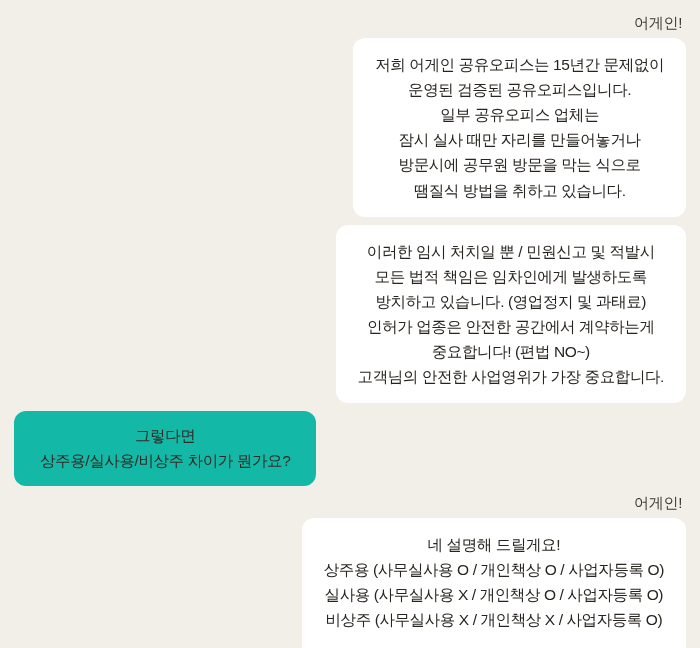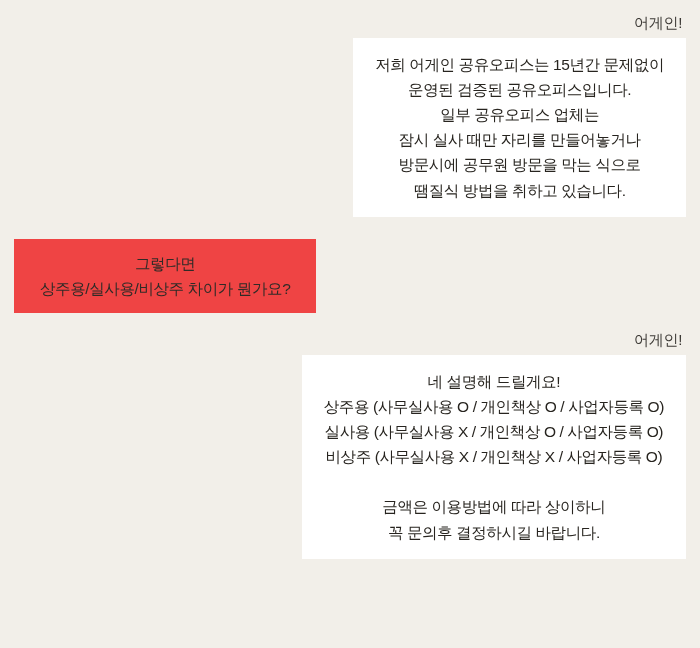--- a/index.html
+++ b/index.html
@@ -39,36 +39,36 @@
     font-size: 15px;
     color: #3d3a36;
     letter-spacing: -0.3px;
     line-height: 1.2;
     padding: 0 4px;
   }
   .sender-row {
     margin-bottom: 6px;
   }
   .bubble {
-    border-radius: 0;
+    border-radius: 12px;
     padding: 14px 22px;
     font-size: 15.5px;
     line-height: 1.62;
     letter-spacing: -0.4px;
     max-width: 560px;
     box-sizing: border-box;
     white-space: pre-wrap;
   }
   .bubble.agent {
     background: #ffffff;
     color: #27241f;
     text-align: center;
   }
   .bubble.customer {
-    background: #ef4444;
+    background: #14b8a6;
     color: #2f2b27;
     text-align: center;
     padding: 12px 26px;
   }
   .bubble.wide {
     max-width: 600px;
   }
   .spacer-sm { height: 4px; }
   .spacer-md { height: 10px; }
 </style>
@@ -85,20 +85,28 @@
     <div class="bubble agent">저희 어게인 공유오피스는 15년간 문제없이
 운영된 검증된 공유오피스입니다.
 일부 공유오피스 업체는
 잠시 실사 때만 자리를 만들어놓거나
 방문시에 공무원 방문을 막는 식으로
 땜질식 방법을 취하고 있습니다.</div>
   </div>
 
   <div class="spacer-sm"></div>
 
+  <div class="row right">
+    <div class="bubble agent">이러한 임시 처치일 뿐 / 민원신고 및 적발시
+모든 법적 책임은 임차인에게 발생하도록
+방치하고 있습니다. (영업정지 및 과태료)
+인허가 업종은 안전한 공간에서 계약하는게
+중요합니다! (편법 NO~)
+고객님의 안전한 사업영위가 가장 중요합니다.</div>
+  </div>
 
   <div class="spacer-md"></div>
 
 
   <div class="row left">
     <div class="bubble customer">그렇다면
 상주용/실사용/비상주 차이가 뭔가요?</div>
   </div>
 
   <div class="spacer-md"></div>

